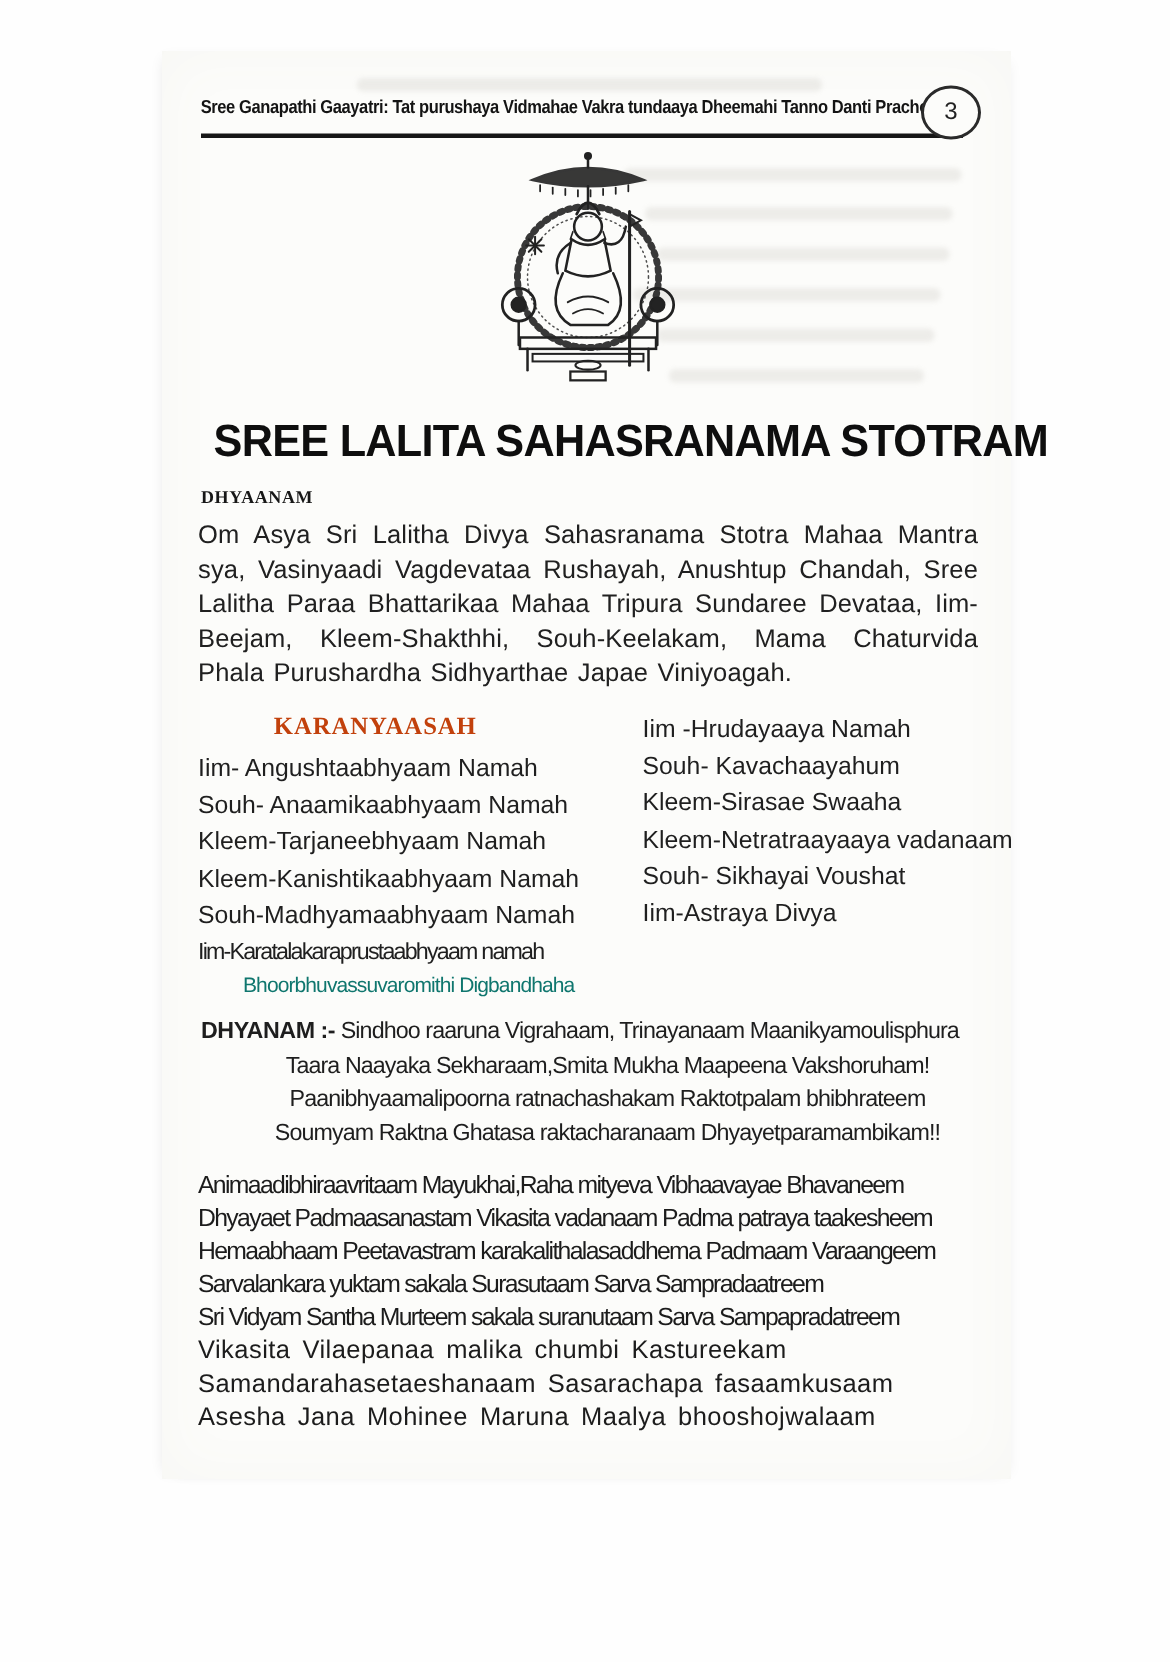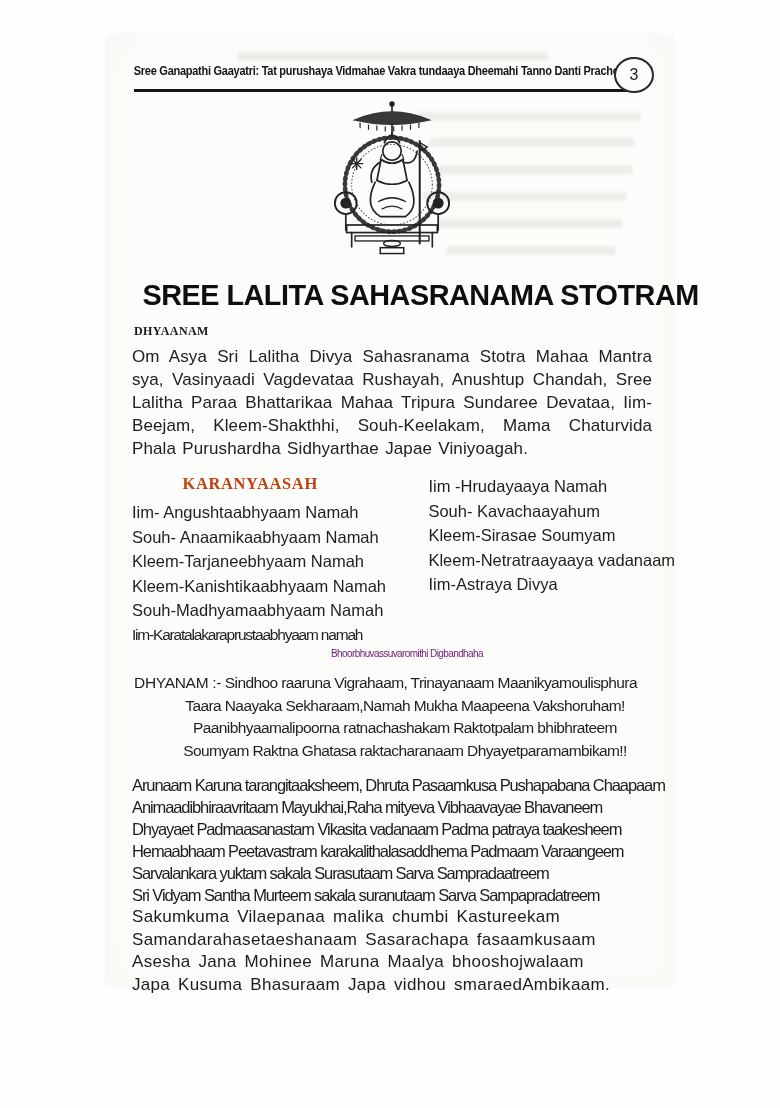--- a/index.html
+++ b/index.html
@@ -64,29 +64,29 @@
   .col-heading {
     font-family: "Liberation Serif", serif; font-weight: bold;
     font-size: 16.5px; letter-spacing: 0.6px; text-align: center;
     margin-bottom: 6px; color: #c2410c;
   }
   .col-left .col-heading { padding-right: 60px; }
   .nyasa-row { font-size: 16.5px; line-height: 24.5px; white-space: nowrap; color: #1f1f1f; }
   .nyasa-row.condensed { font-size: 15.5px; letter-spacing: -1.2px; }
 
   .digbandha {
-    text-align: center; font-size: 10px; letter-spacing: -0.6px;
-    margin-top: 1px; color: #701a75; padding-left: 30px;
+    font-size: 14px; letter-spacing: -0.6px;
+    margin-top: 1px; color: #0f766e; padding-left: 30px;
   }
 
   
   .dhyanam-block { margin-top: 13px; font-size: 15.5px; line-height: 22.5px;
     letter-spacing: -0.6px; color: #1e1e1e; }
   .dhyanam-first { padding-left: 2px; }
-  .dhyanam-label { font-weight: normal; letter-spacing: -0.3px; }
+  .dhyanam-label { font-weight: bold; letter-spacing: -0.3px; }
   .dhyanam-line { text-align: center; padding-left: 26px; }
 
   
   .verse { margin-top: 12px; color: #1c1c1c; }
   .verse-line { line-height: 22px; white-space: nowrap; }
   .verse-line.cond { font-size: 16.5px; letter-spacing: -1.1px; }
   .verse-line.norm { font-size: 17px; letter-spacing: 0.3px; word-spacing: 3px; line-height: 22.5px; }
 
   
   .ghost {
@@ -192,45 +192,44 @@
           <div class="nyasa-row">Iim- Angushtaabhyaam Namah</div>
           <div class="nyasa-row">Souh- Anaamikaabhyaam Namah</div>
           <div class="nyasa-row">Kleem-Tarjaneebhyaam Namah</div>
           <div class="nyasa-row">Kleem-Kanishtikaabhyaam Namah</div>
           <div class="nyasa-row">Souh-Madhyamaabhyaam Namah</div>
           <div class="nyasa-row condensed">Iim-Karatalakaraprustaabhyaam namah</div>
         </div>
         <div class="col-right">
           <div class="nyasa-row">Iim -Hrudayaaya Namah</div>
           <div class="nyasa-row">Souh- Kavachaayahum</div>
-          <div class="nyasa-row">Kleem-Sirasae Soumyam</div>
+          <div class="nyasa-row">Kleem-Sirasae Swaaha</div>
           <div class="nyasa-row">Kleem-Netratraayaaya vadanaam</div>
+          <div class="nyasa-row">Souh- Sikhayai Voushat</div>
           <div class="nyasa-row">Iim-Astraya Divya</div>
         </div>
       </div>
       <div class="digbandha">Bhoorbhuvassuvaromithi Digbandhaha</div>
 
       <div class="dhyanam-block">
         <div class="dhyanam-first">
           <span class="dhyanam-label">DHYANAM :-</span>
           <span>Sindhoo raaruna Vigrahaam, Trinayanaam Maanikyamoulisphura</span>
         </div>
-        <div class="dhyanam-line">Taara Naayaka Sekharaam,Namah Mukha Maapeena Vakshoruham!</div>
+        <div class="dhyanam-line">Taara Naayaka Sekharaam,Smita Mukha Maapeena Vakshoruham!</div>
         <div class="dhyanam-line">Paanibhyaamalipoorna ratnachashakam Raktotpalam bhibhrateem</div>
         <div class="dhyanam-line">Soumyam Raktna Ghatasa raktacharanaam Dhyayetparamambikam!!</div>
       </div>
 
       <div class="verse">
-        <div class="verse-line cond">Arunaam Karuna tarangitaaksheem, Dhruta Pasaamkusa Pushapabana Chaapaam</div>
         <div class="verse-line cond">Animaadibhiraavritaam Mayukhai,Raha mityeva Vibhaavayae Bhavaneem</div>
         <div class="verse-line cond">Dhyayaet Padmaasanastam Vikasita vadanaam Padma patraya taakesheem</div>
         <div class="verse-line cond">Hemaabhaam Peetavastram karakalithalasaddhema Padmaam Varaangeem</div>
         <div class="verse-line cond">Sarvalankara yuktam sakala Surasutaam Sarva Sampradaatreem</div>
         <div class="verse-line cond">Sri Vidyam Santha Murteem sakala suranutaam Sarva Sampapradatreem</div>
-        <div class="verse-line norm">Sakumkuma Vilaepanaa malika chumbi Kastureekam</div>
+        <div class="verse-line norm">Vikasita Vilaepanaa malika chumbi Kastureekam</div>
         <div class="verse-line norm">Samandarahasetaeshanaam Sasarachapa fasaamkusaam</div>
         <div class="verse-line norm">Asesha Jana Mohinee Maruna Maalya bhooshojwalaam</div>
-        <div class="verse-line norm">Japa Kusuma Bhasuraam Japa vidhou smaraedAmbikaam.</div>
       </div>
 
     </div>
   </div>
 </div>
 
 </body></html>

